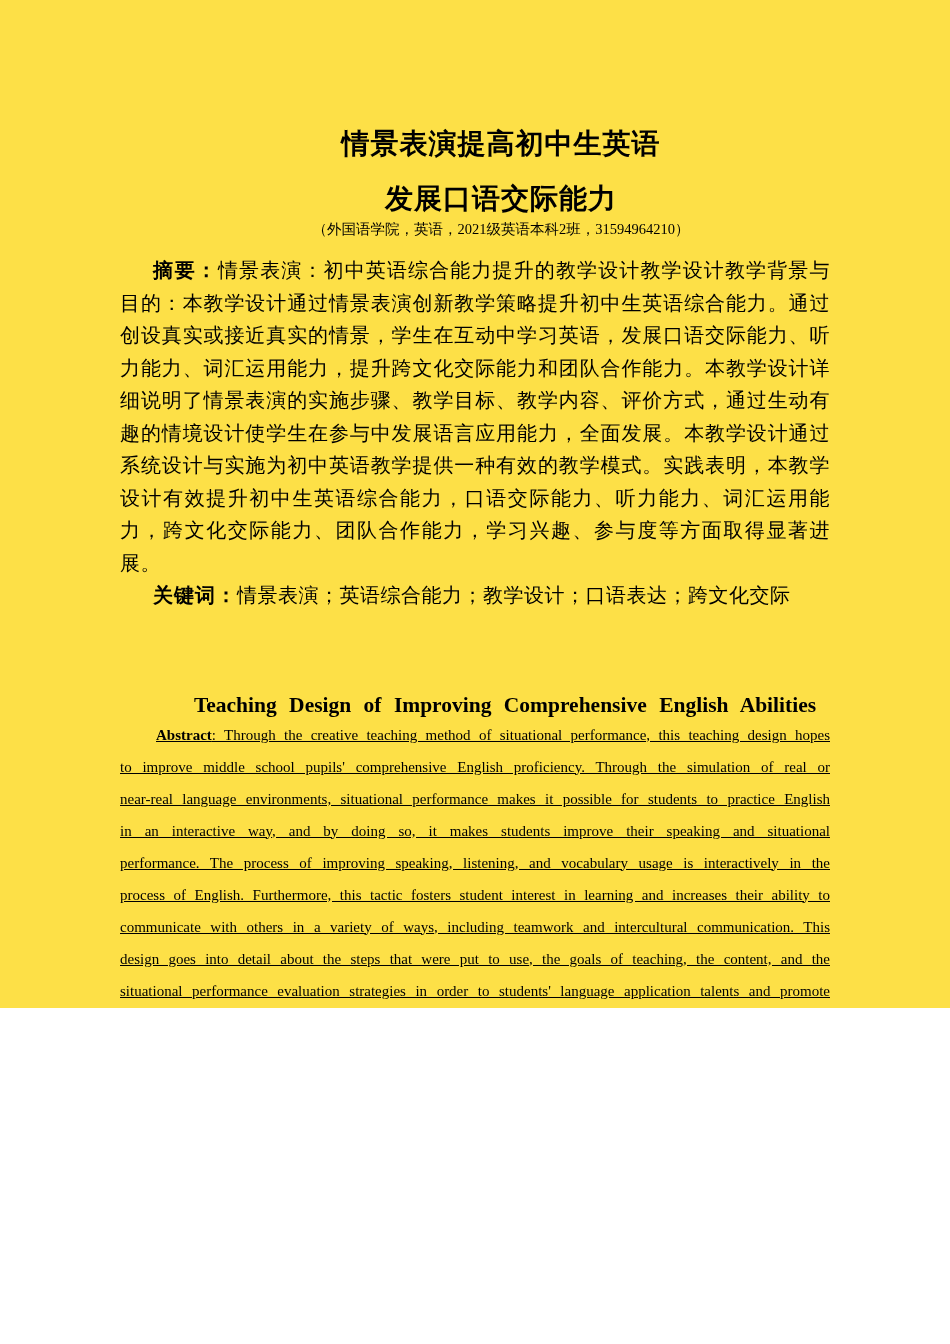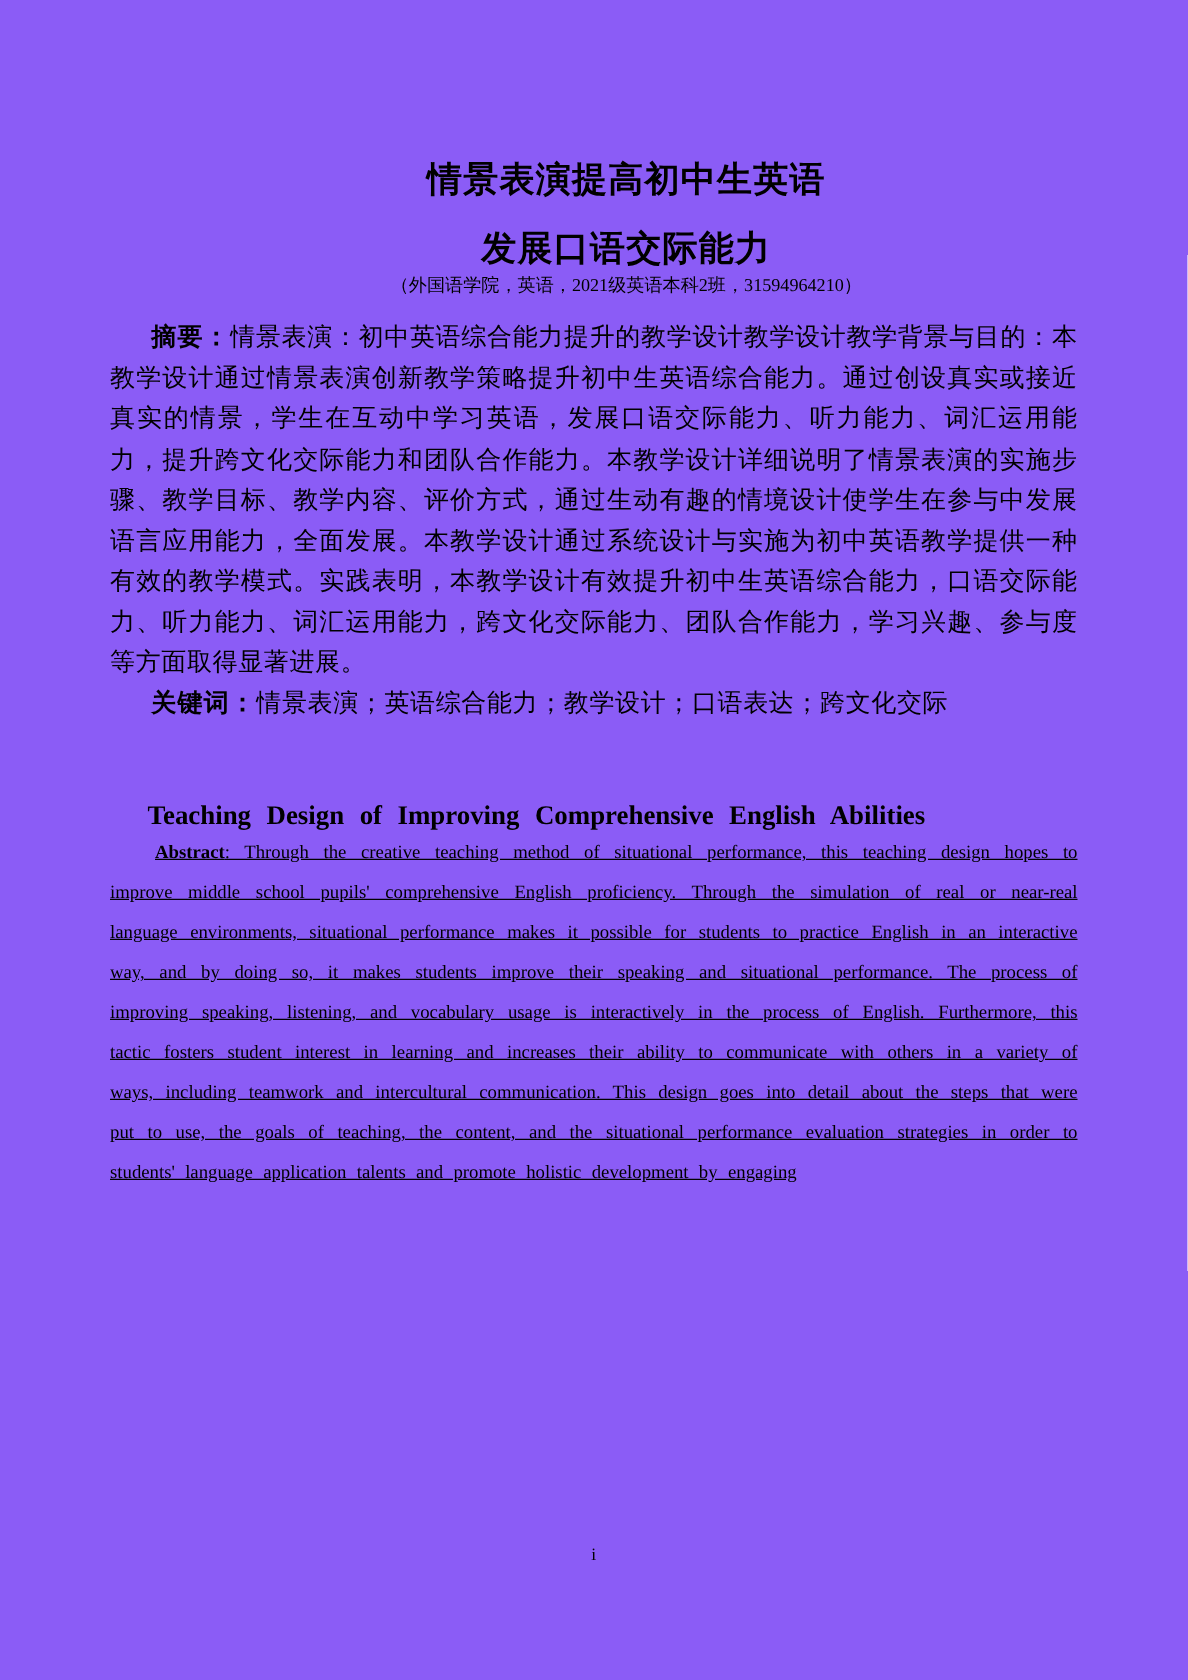--- a/index.html
+++ b/index.html
@@ -10,24 +10,24 @@
   body {
     width: 950px;
     height: 1344px;
     position: relative;
     color: #000000;
     font-family: "Liberation Serif", serif;
   }
   .page {
     position: relative;
     width: 950px;
-    height: 1344px;
+    height: 1008px;
     box-sizing: border-box;
-    padding: 0 88px;
-    background: #8b5cf6;
+    padding: 0 120px;
+    background: #fde047;
     overflow: hidden;
   }
 
   
   .zh-head {
     padding-top: 128px;
     text-align: center;
     transform: translateX(26px);
   }
   .zh-title-line {
@@ -69,22 +69,22 @@
     letter-spacing: 1px;
   }
   .keywords-line {
     margin: 0;
     text-indent: 33px;
     text-align: left;
   }
 
   
   .en-head {
-    margin-top: 60px;
-    text-align: left;
+    margin-top: 80px;
+    text-align: center;
     transform: translateX(30px);
   }
   .en-title-line {
     font-family: "Liberation Serif", serif;
     font-weight: bold;
     font-size: 21.5px;
     line-height: 27px;
     word-spacing: 7px;
   }
   .en-title-line.gap { margin-top: 36px; }

